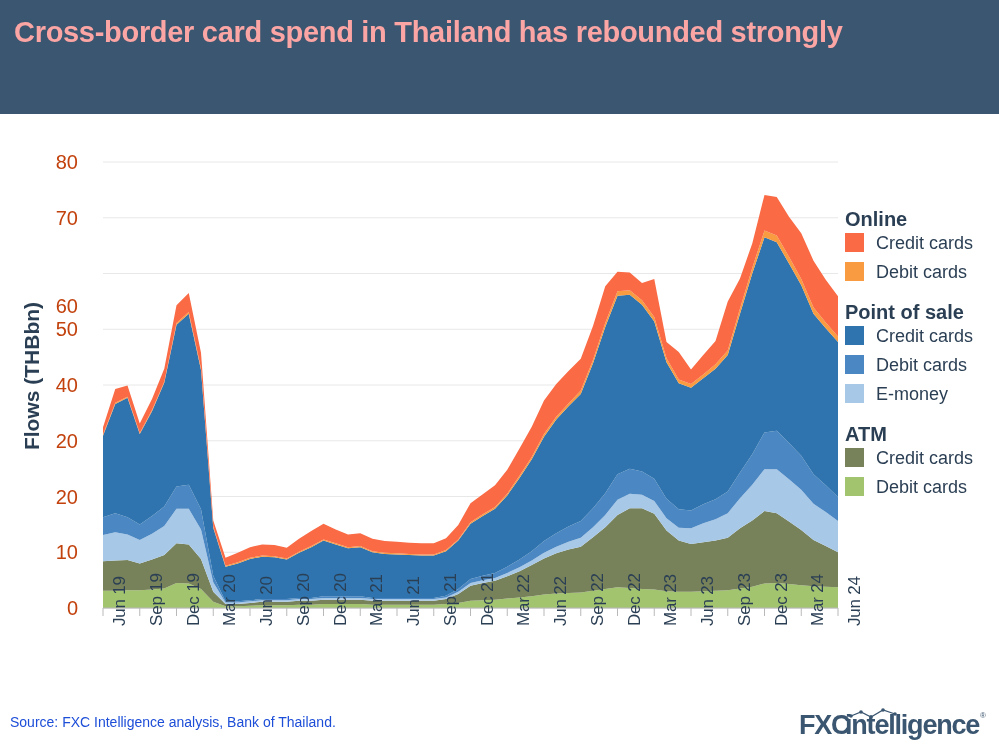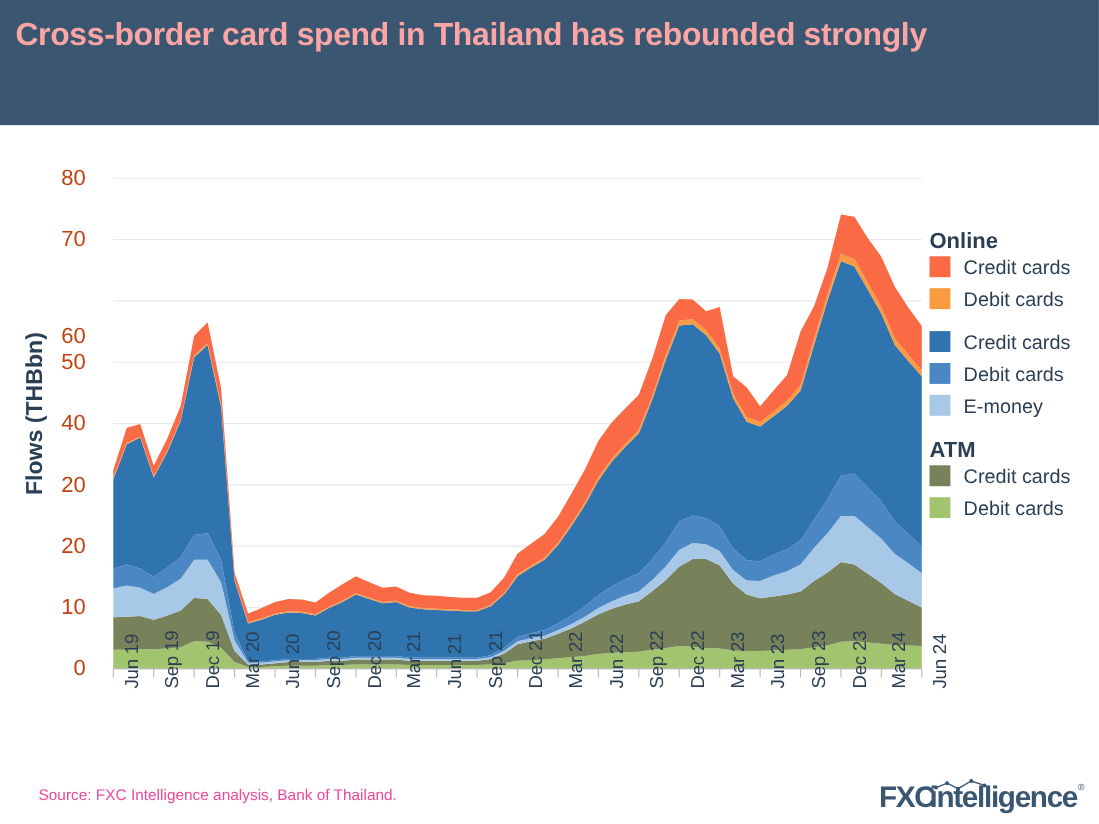--- a/index.html
+++ b/index.html
@@ -104,23 +104,22 @@
     white-space:nowrap;
   }
   .legend-gap{height:10px;}
   
   #footer{
     position:absolute;left:0;top:700px;width:999px;height:49px;
     background:#ffffff;
   }
   #source-note{
     position:absolute;left:10px;top:14px;
-    font-size:14px;color:#ec4899;
-    white-space:nowrap;
-    margin-left:25px;
+    font-size:14px;color:#1d4ed8;
+    white-space:nowrap;
   }
   #brand-logo{
     position:absolute;right:10px;top:6px;
     width:190px;height:36px;
   }
 </style>
 </head>
 <body>
 
 <div id="header">
@@ -209,20 +208,21 @@
     <div class="legend-group-title">Online</div>
     <div class="legend-row">
       <span class="legend-swatch" style="background: rgb(249, 106, 69);"></span>
       <span class="legend-label">Credit cards</span>
     </div>
     <div class="legend-row">
       <span class="legend-swatch" style="background: rgb(248, 155, 65);"></span>
       <span class="legend-label">Debit cards</span>
     </div>
     <div class="legend-gap"></div>
+    <div class="legend-group-title">Point of sale</div>
     <div class="legend-row">
       <span class="legend-swatch" style="background: rgb(47, 116, 174);"></span>
       <span class="legend-label">Credit cards</span>
     </div>
     <div class="legend-row">
       <span class="legend-swatch" style="background: rgb(75, 135, 194);"></span>
       <span class="legend-label">Debit cards</span>
     </div>
     <div class="legend-row">
       <span class="legend-swatch" style="background: rgb(168, 200, 232);"></span>

